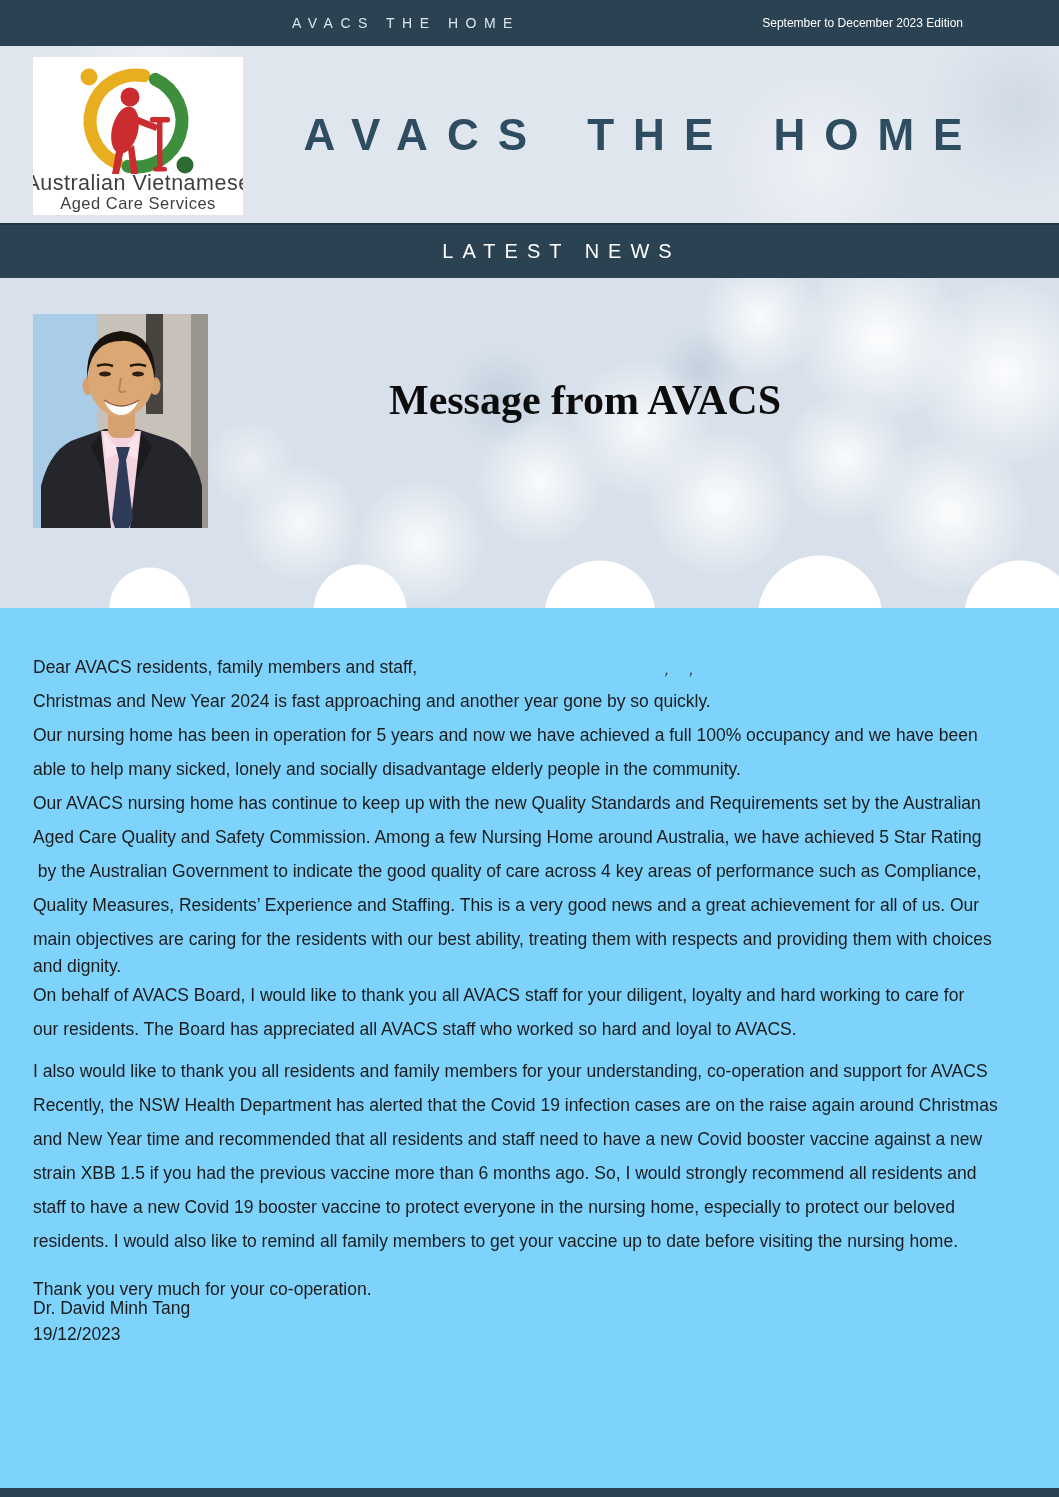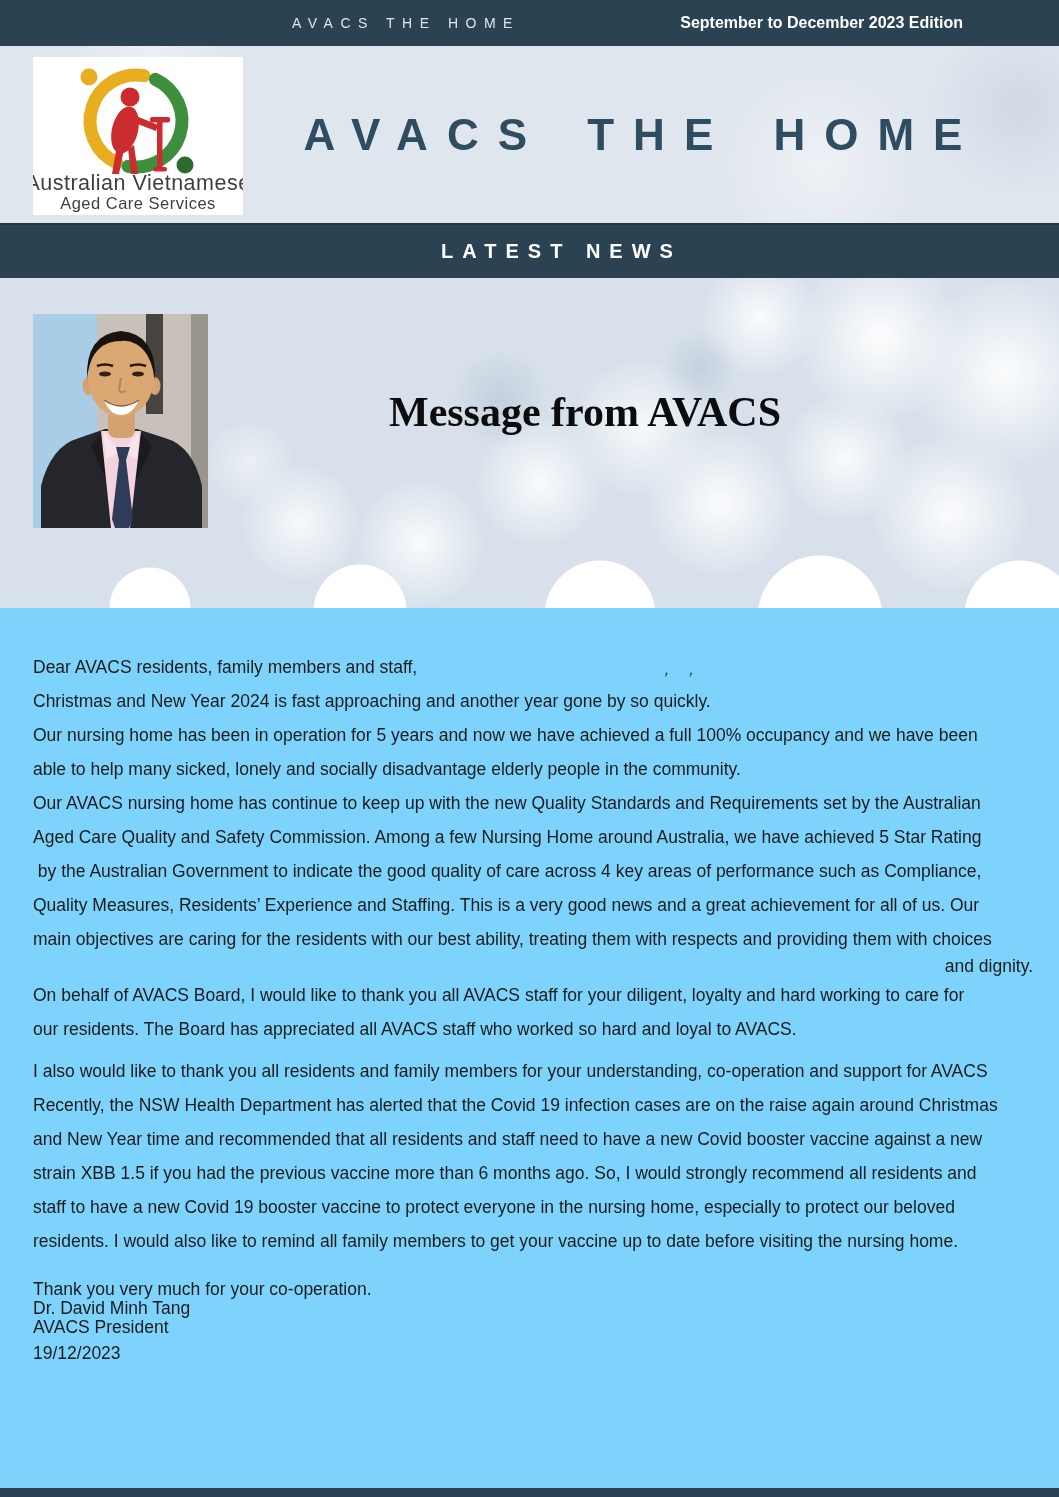--- a/index.html
+++ b/index.html
@@ -4,39 +4,39 @@
 <style>
   html,body { margin:0; padding:0; background:#ffffff; }
   .page { position:relative; width:1059px; height:1497px; background:#7dd3fc; overflow:hidden;
           font-family:"Liberation Sans","DejaVu Sans",sans-serif; }
 
   
   .topbar { position:absolute; top:0; left:0; width:100%; height:46px; background:#2b4252; }
   .brand  { position:absolute; left:292px; top:0; line-height:46px; color:#dde5ea;
             font-size:14px; letter-spacing:7.5px; white-space:pre; }
   .edition{ position:absolute; right:96px; top:0; line-height:46px; color:#ffffff;
-            font-size:16px; font-weight:bold; }
+            font-size:12px; font-weight:normal; }
 
   
   .header { position:absolute; top:46px; left:0; width:100%; height:177px; background:#e0e6ee;
             background-image:
               radial-gradient(circle at 150px 40px, rgba(255,255,255,.55) 0px, rgba(255,255,255,0) 90px),
               radial-gradient(circle at 820px 120px, rgba(255,255,255,.45) 0px, rgba(255,255,255,0) 110px),
               radial-gradient(circle at 1020px 60px, rgba(197,209,222,.6) 0px, rgba(197,209,222,0) 90px); }
   .logo-box { position:absolute; left:33px; top:11px; width:210px; height:158px; background:#ffffff; }
   .page-title { position:absolute; left:235px; top:0; width:815px; height:177px;
                 display:flex; align-items:center; justify-content:center;
                 color:#2f4d61; font-size:44px; font-weight:bold;
                 letter-spacing:19px; word-spacing:10px; white-space:pre; }
 
   
   .newsbar { position:absolute; top:223px; left:0; width:100%; height:55px; background:#2b4252;
              border-top:2px solid #223543; }
   .newsbar .nb-label { display:block; text-align:center; line-height:53px; padding-left:64px;
-             color:#ffffff; font-size:20px; font-weight:bold; letter-spacing:9px; white-space:pre; }
+             color:#ffffff; font-size:20px; font-weight:normal; letter-spacing:9px; white-space:pre; }
 
   
   .hero { position:absolute; top:278px; left:0; width:100%; height:330px; background-color:#d8e1eb;
           background-image:
             radial-gradient(circle at 880px 60px,  rgba(255,255,255,.95) 0px, rgba(255,255,255,0) 85px),
             radial-gradient(circle at 1005px 95px, rgba(255,255,255,.9)  0px, rgba(255,255,255,0) 95px),
             radial-gradient(circle at 760px 40px,  rgba(255,255,255,.85) 0px, rgba(255,255,255,0) 60px),
             radial-gradient(circle at 640px 150px, rgba(255,255,255,.8)  0px, rgba(255,255,255,0) 70px),
             radial-gradient(circle at 540px 205px, rgba(255,255,255,.85) 0px, rgba(255,255,255,0) 65px),
             radial-gradient(circle at 720px 225px, rgba(255,255,255,.9)  0px, rgba(255,255,255,0) 75px),
@@ -48,26 +48,26 @@
             radial-gradient(circle at 500px 120px, rgba(176,193,210,.55) 0px, rgba(176,193,210,0) 50px),
             radial-gradient(circle at 700px 90px,  rgba(176,193,210,.5)  0px, rgba(176,193,210,0) 40px),
             radial-gradient(circle at 150px 330px, #ffffff 0px 40px, rgba(255,255,255,0) 41px),
             radial-gradient(circle at 360px 333px, #ffffff 0px 46px, rgba(255,255,255,0) 47px),
             radial-gradient(circle at 600px 338px, #ffffff 0px 55px, rgba(255,255,255,0) 56px),
             radial-gradient(circle at 820px 340px, #ffffff 0px 62px, rgba(255,255,255,0) 63px),
             radial-gradient(circle at 1020px 338px,#ffffff 0px 55px, rgba(255,255,255,0) 56px); }
   .photo { position:absolute; left:33px; top:36px; width:175px; height:214px; }
   .hero-title { position:absolute; left:280px; top:98px; width:610px; text-align:center;
                 font-family:"Liberation Serif","DejaVu Serif",serif; font-weight:bold;
-                font-size:42px; line-height:48px; color:#0c0c0c;margin-top:12px; }
+                font-size:42px; line-height:48px; color:#0c0c0c; }
 
   
   .body { position:absolute; left:33px; top:650px; width:1000px; color:#1c1c1c; font-size:17.5px; }
   .ln   { height:34px; line-height:34px; white-space:pre; }
-  .ln.tight { height:22px; line-height:20px;text-align:right; }
+  .ln.tight { height:22px; line-height:20px; }
   .gap-a { height:8px; }
   .gap-b { height:22px; }
   .gap-c { height:6px; }
   .sig  { height:19px; line-height:19px; }
   .date { height:20px; line-height:20px; }
   .marks { position:absolute; left:630px; top:20px; font-size:17px; color:#333333;
            letter-spacing:8px; transform:skewX(-14deg); white-space:pre; }
 
   
   .footer { position:absolute; left:0; bottom:0; width:100%; height:9px; background:#2b4252; }
@@ -172,20 +172,19 @@
     <div class="gap-a"></div>
     <div class="ln">I also would like to thank you all residents and family members for your understanding, co-operation and support for AVACS</div>
     <div class="ln">Recently, the NSW Health Department has alerted that the Covid 19 infection cases are on the raise again around Christmas</div>
     <div class="ln">and New Year time and recommended that all residents and staff need to have a new Covid booster vaccine against a new</div>
     <div class="ln">strain XBB 1.5 if you had the previous vaccine more than 6 months ago. So, I would strongly recommend all residents and</div>
     <div class="ln">staff to have a new Covid 19 booster vaccine to protect everyone in the nursing home, especially to protect our beloved</div>
     <div class="ln">residents. I would also like to remind all family members to get your vaccine up to date before visiting the nursing home.</div>
     <div class="gap-b"></div>
     <div class="sig">Thank you very much for your co-operation.</div>
     <div class="sig">Dr. David Minh Tang</div>
-    <div class="sig">AVACS President</div>
     <div class="gap-c"></div>
     <div class="date">19/12/2023</div>
   </div>
 
   <div class="footer"></div>
 
 </div>
 
 </body></html>

